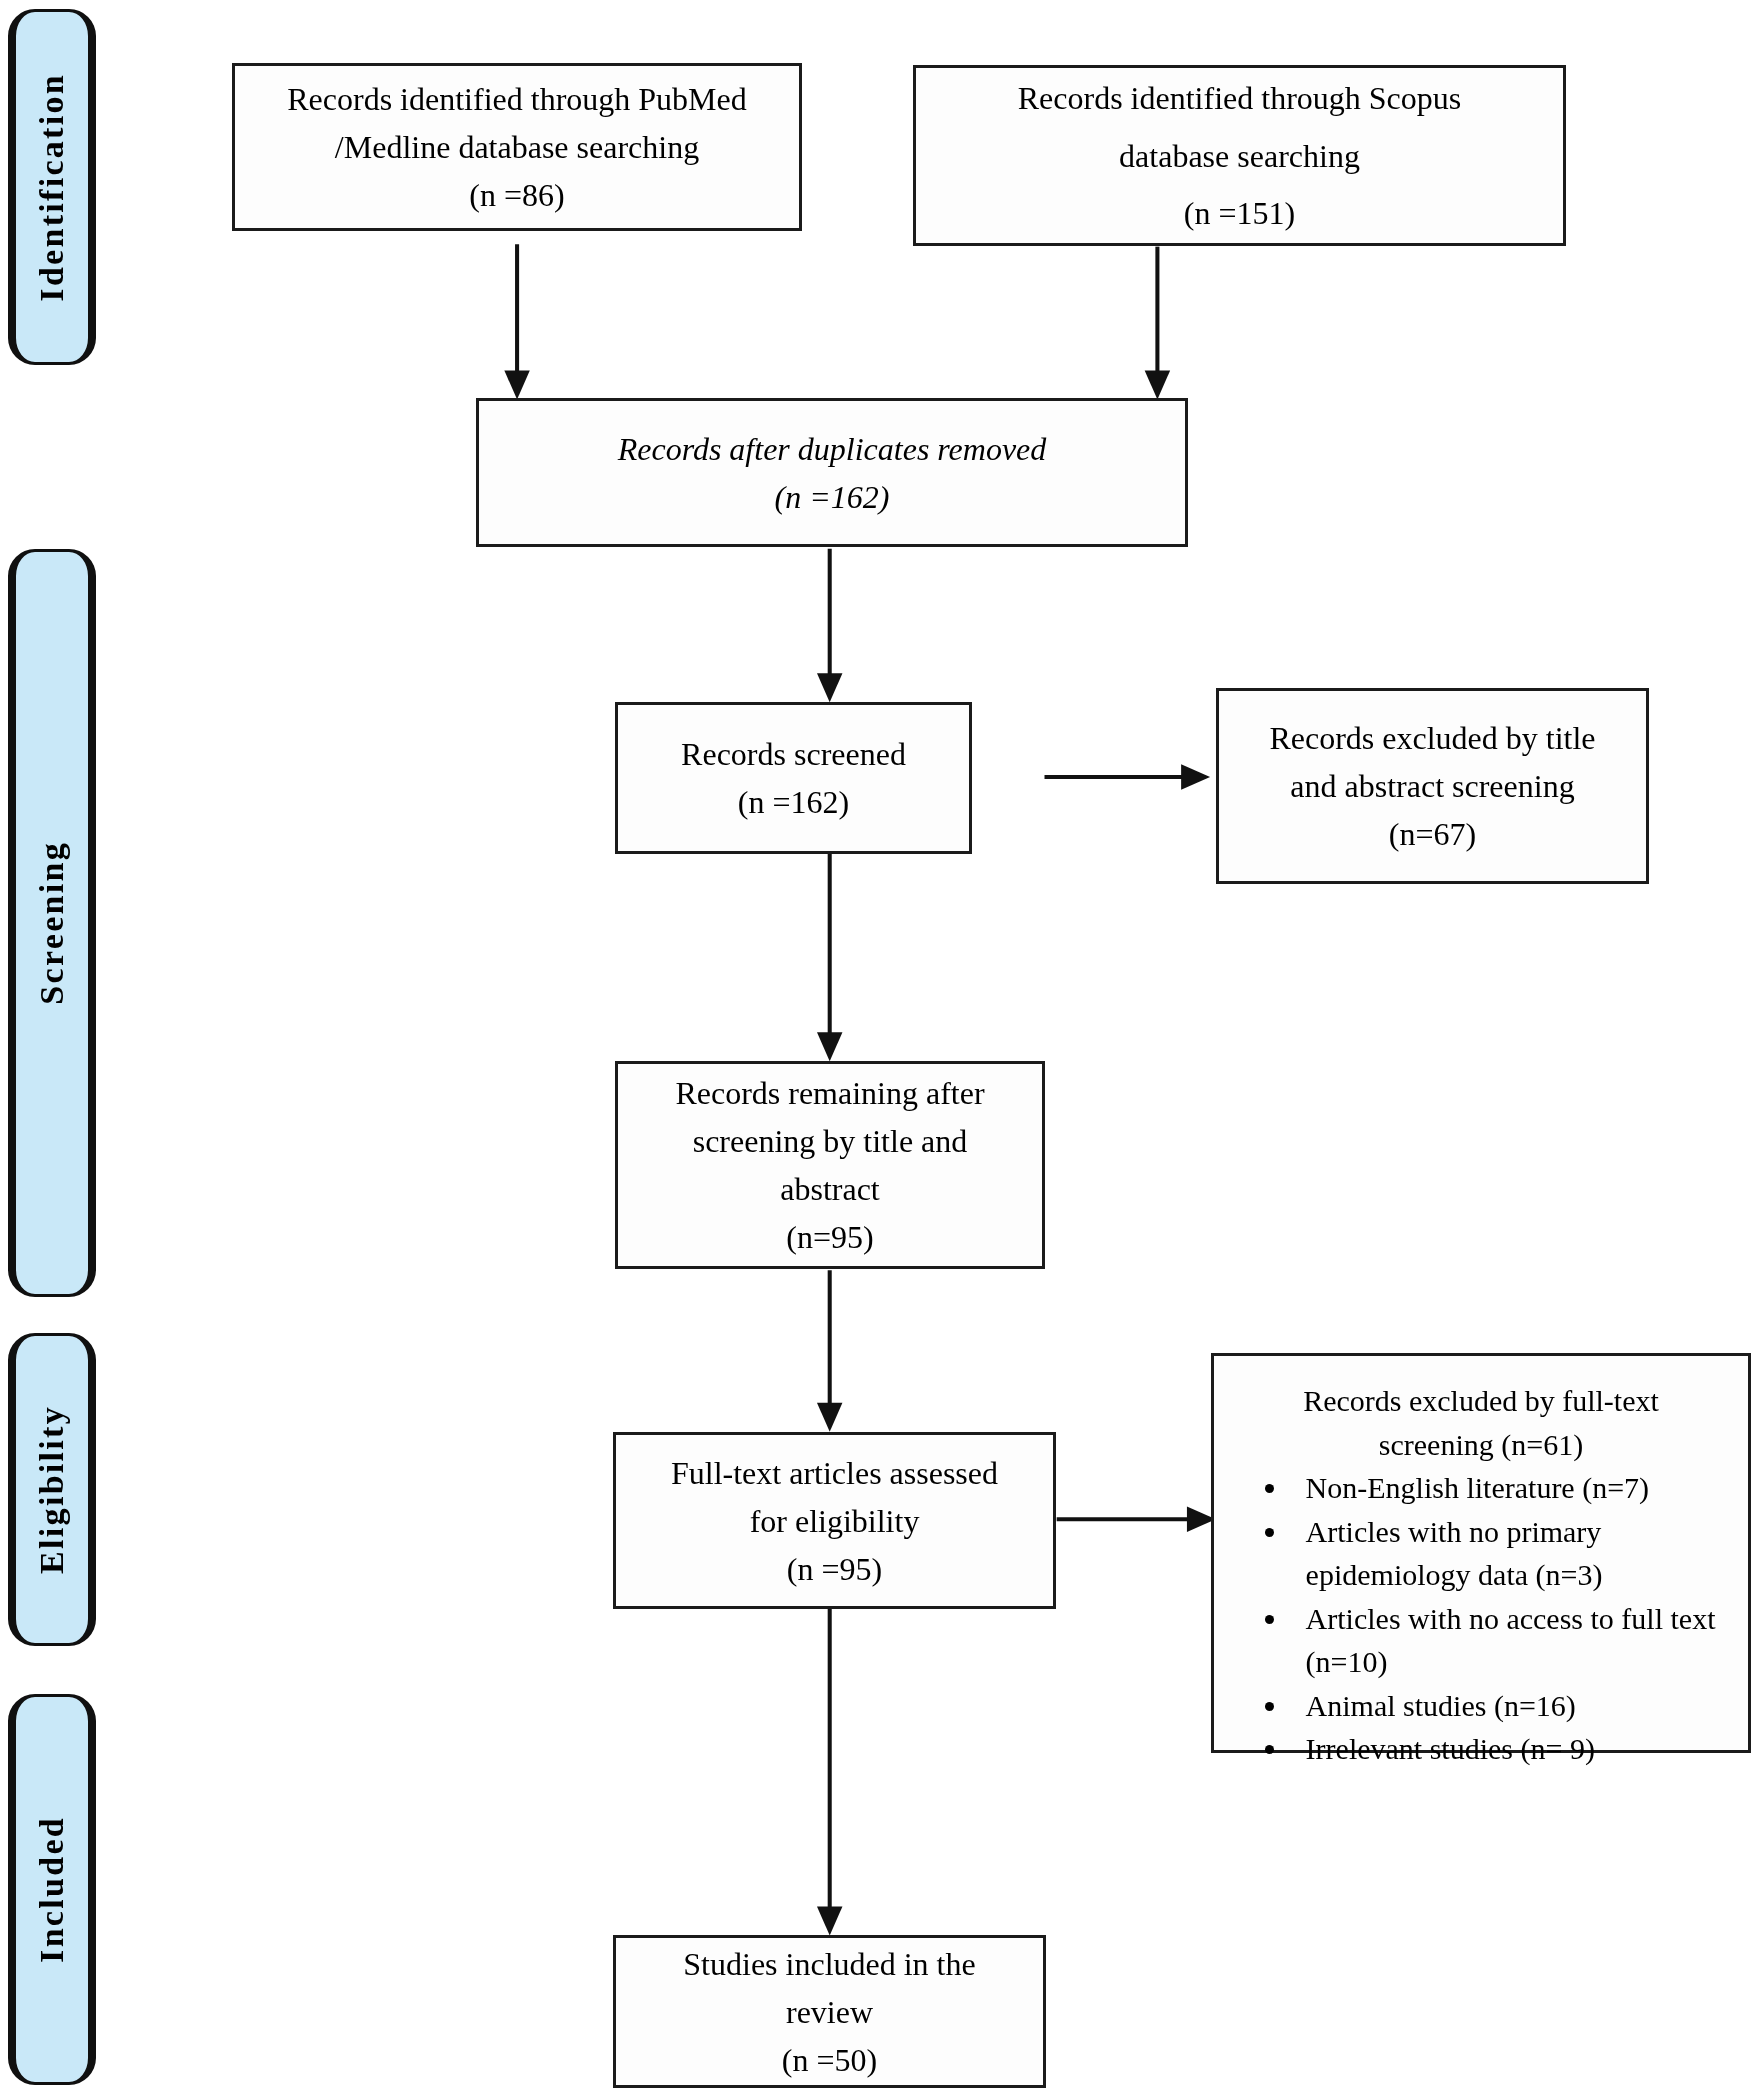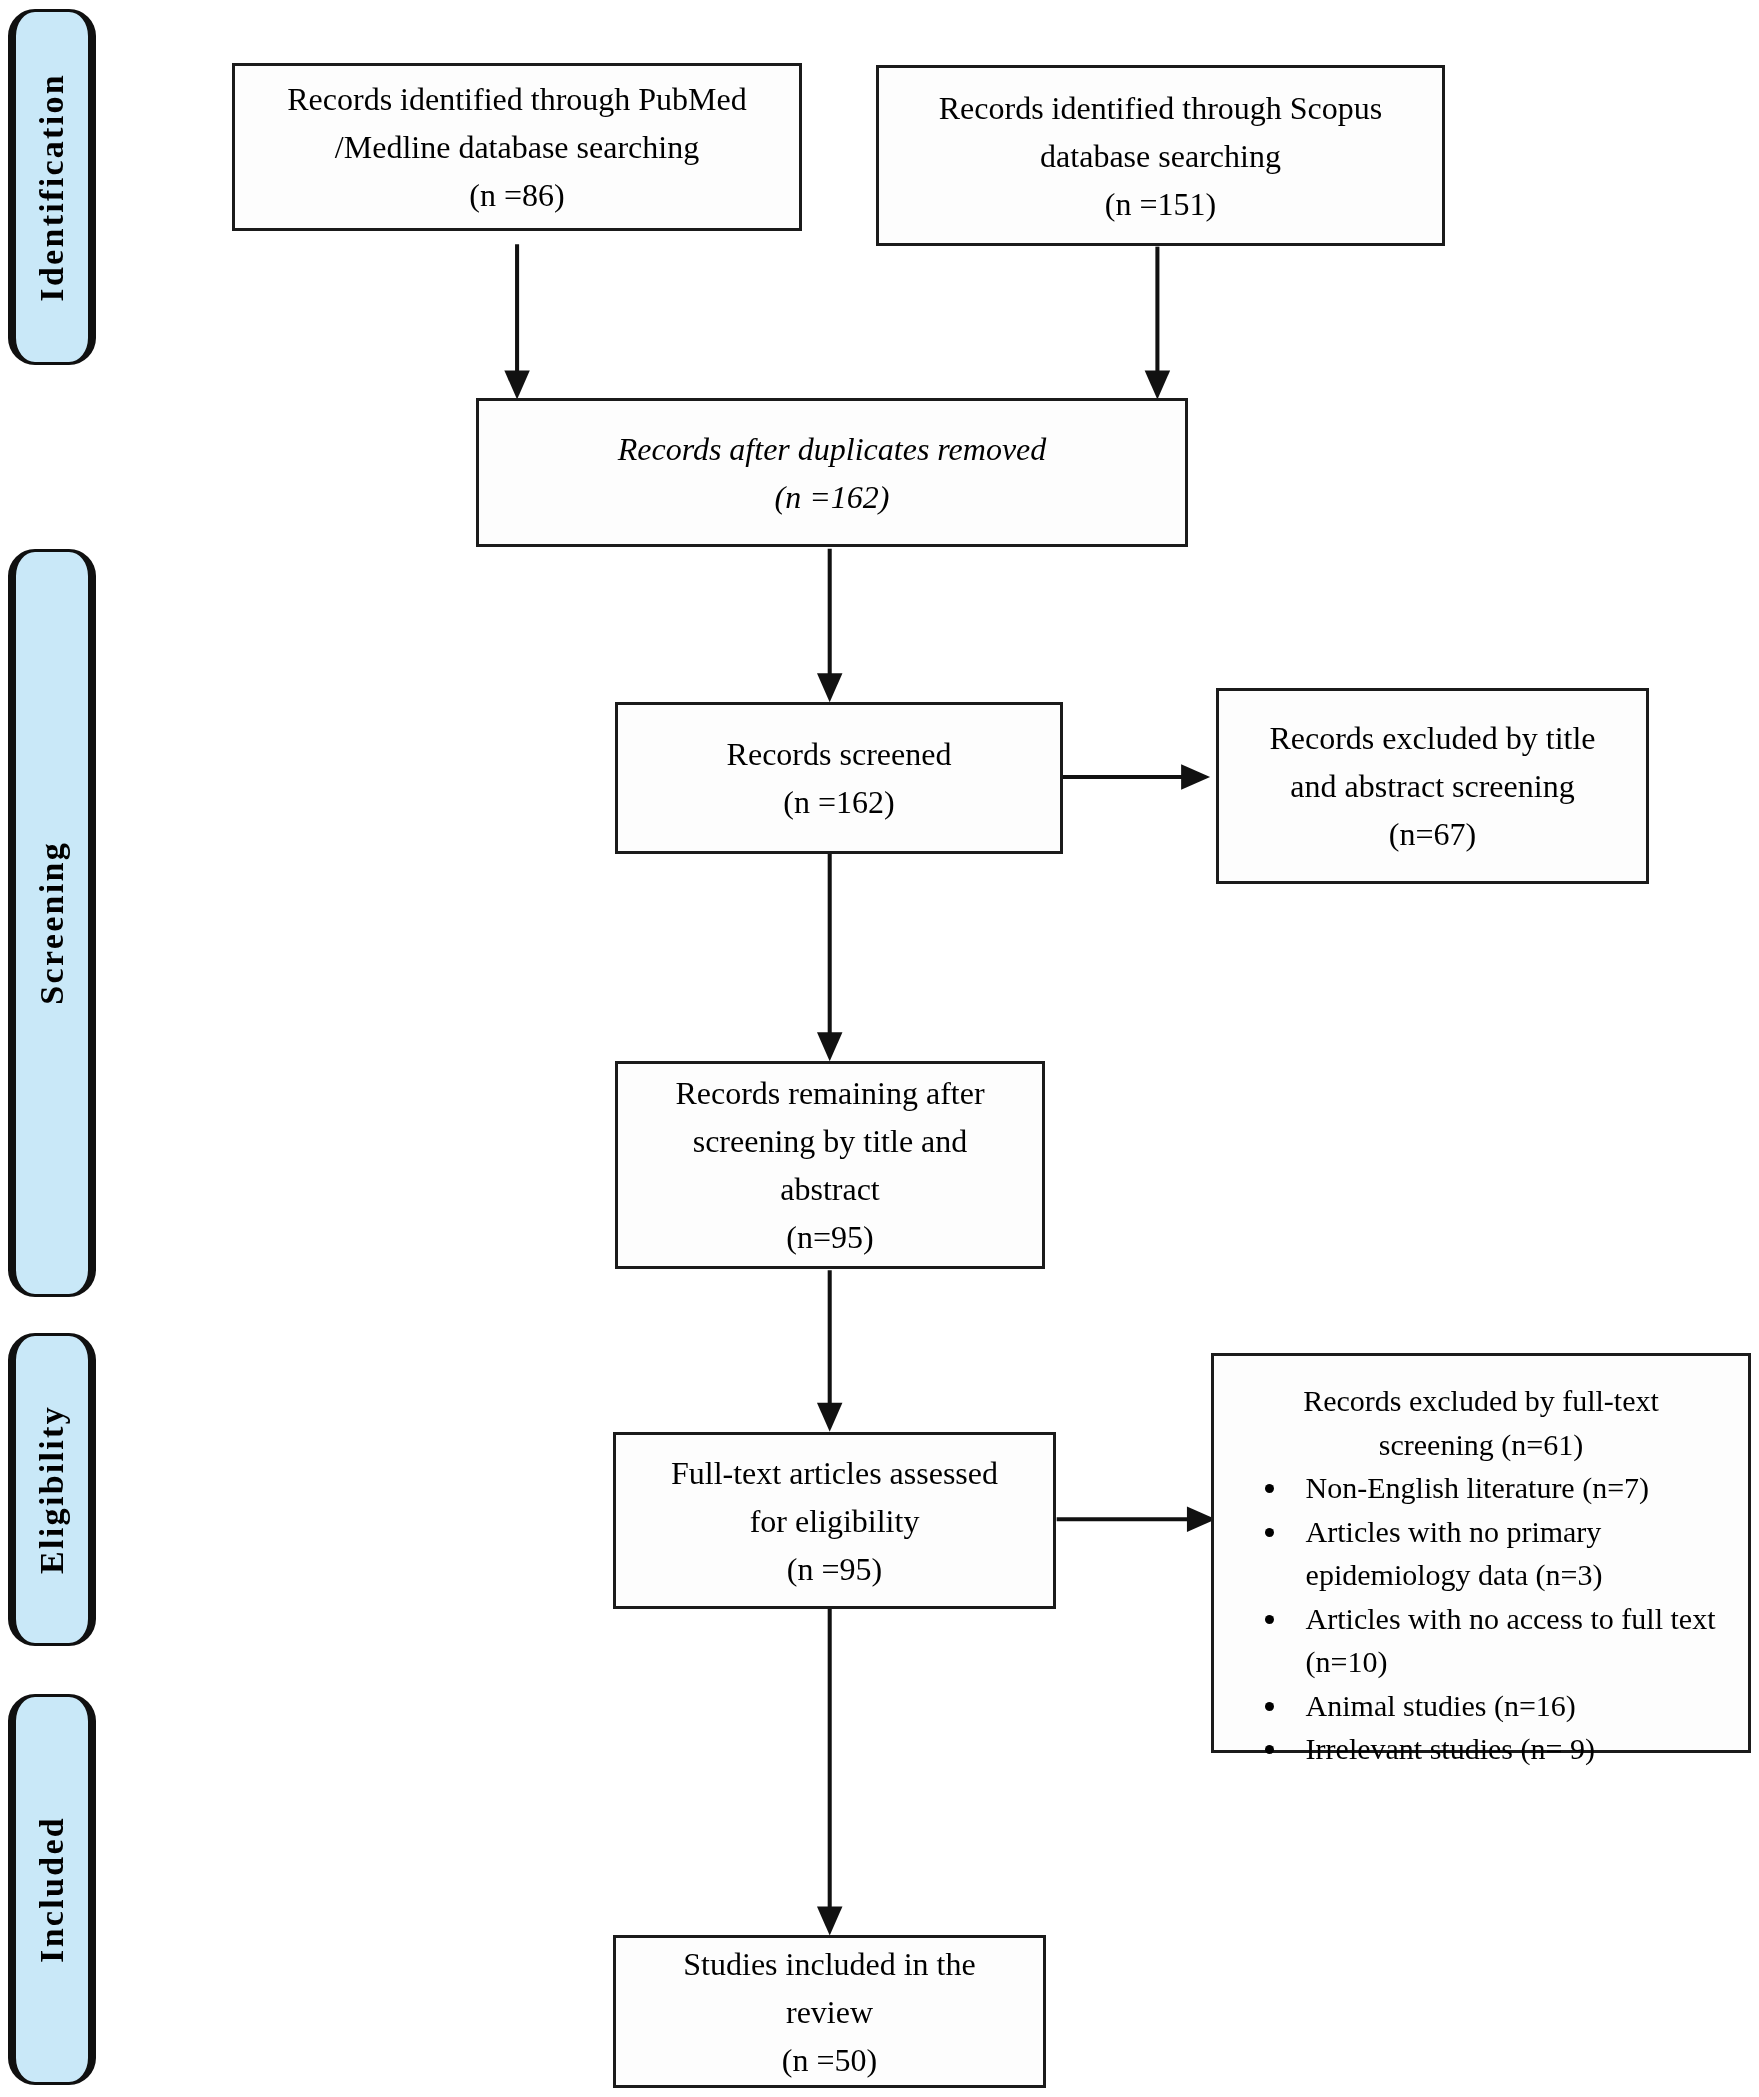--- a/index.html
+++ b/index.html
@@ -132,32 +132,32 @@
       <polygon points="1411,3293 1455,3293 1433,3343"></polygon>
     </g>
   </svg>
 
   <div class="flow-box" style="left:232px; top:63px; width:570px; height:168px;">
     <span class="line">Records identified through PubMed</span>
     <span class="line">/Medline database searching</span>
     <span class="line">(n =86)</span>
   </div>
 
-  <div class="flow-box" style="left:876px; top:65px; width:569px; height:181px;">
+  <div class="flow-box" style="left:913px; top:65px; width:653px; height:181px;justify-content:space-between;">
     <span class="line">Records identified through Scopus</span>
     <span class="line">database searching</span>
     <span class="line">(n =151)</span>
   </div>
 
   <div class="flow-box" style="left:476px; top:398px; width:712px; height:149px;font-style:italic;">
     <span class="line">Records after duplicates removed</span>
     <span class="line">(n =162)</span>
   </div>
 
-  <div class="flow-box" style="left:615px; top:702px; width:448px; height:152px;">
+  <div class="flow-box" style="left:615px; top:702px; width:357px; height:152px;">
     <span class="line">Records screened</span>
     <span class="line">(n =162)</span>
   </div>
 
   <div class="flow-box" style="left:1216px; top:688px; width:433px; height:196px;">
     <span class="line">Records excluded by title</span>
     <span class="line">and abstract screening</span>
     <span class="line">(n=67)</span>
   </div>
 

